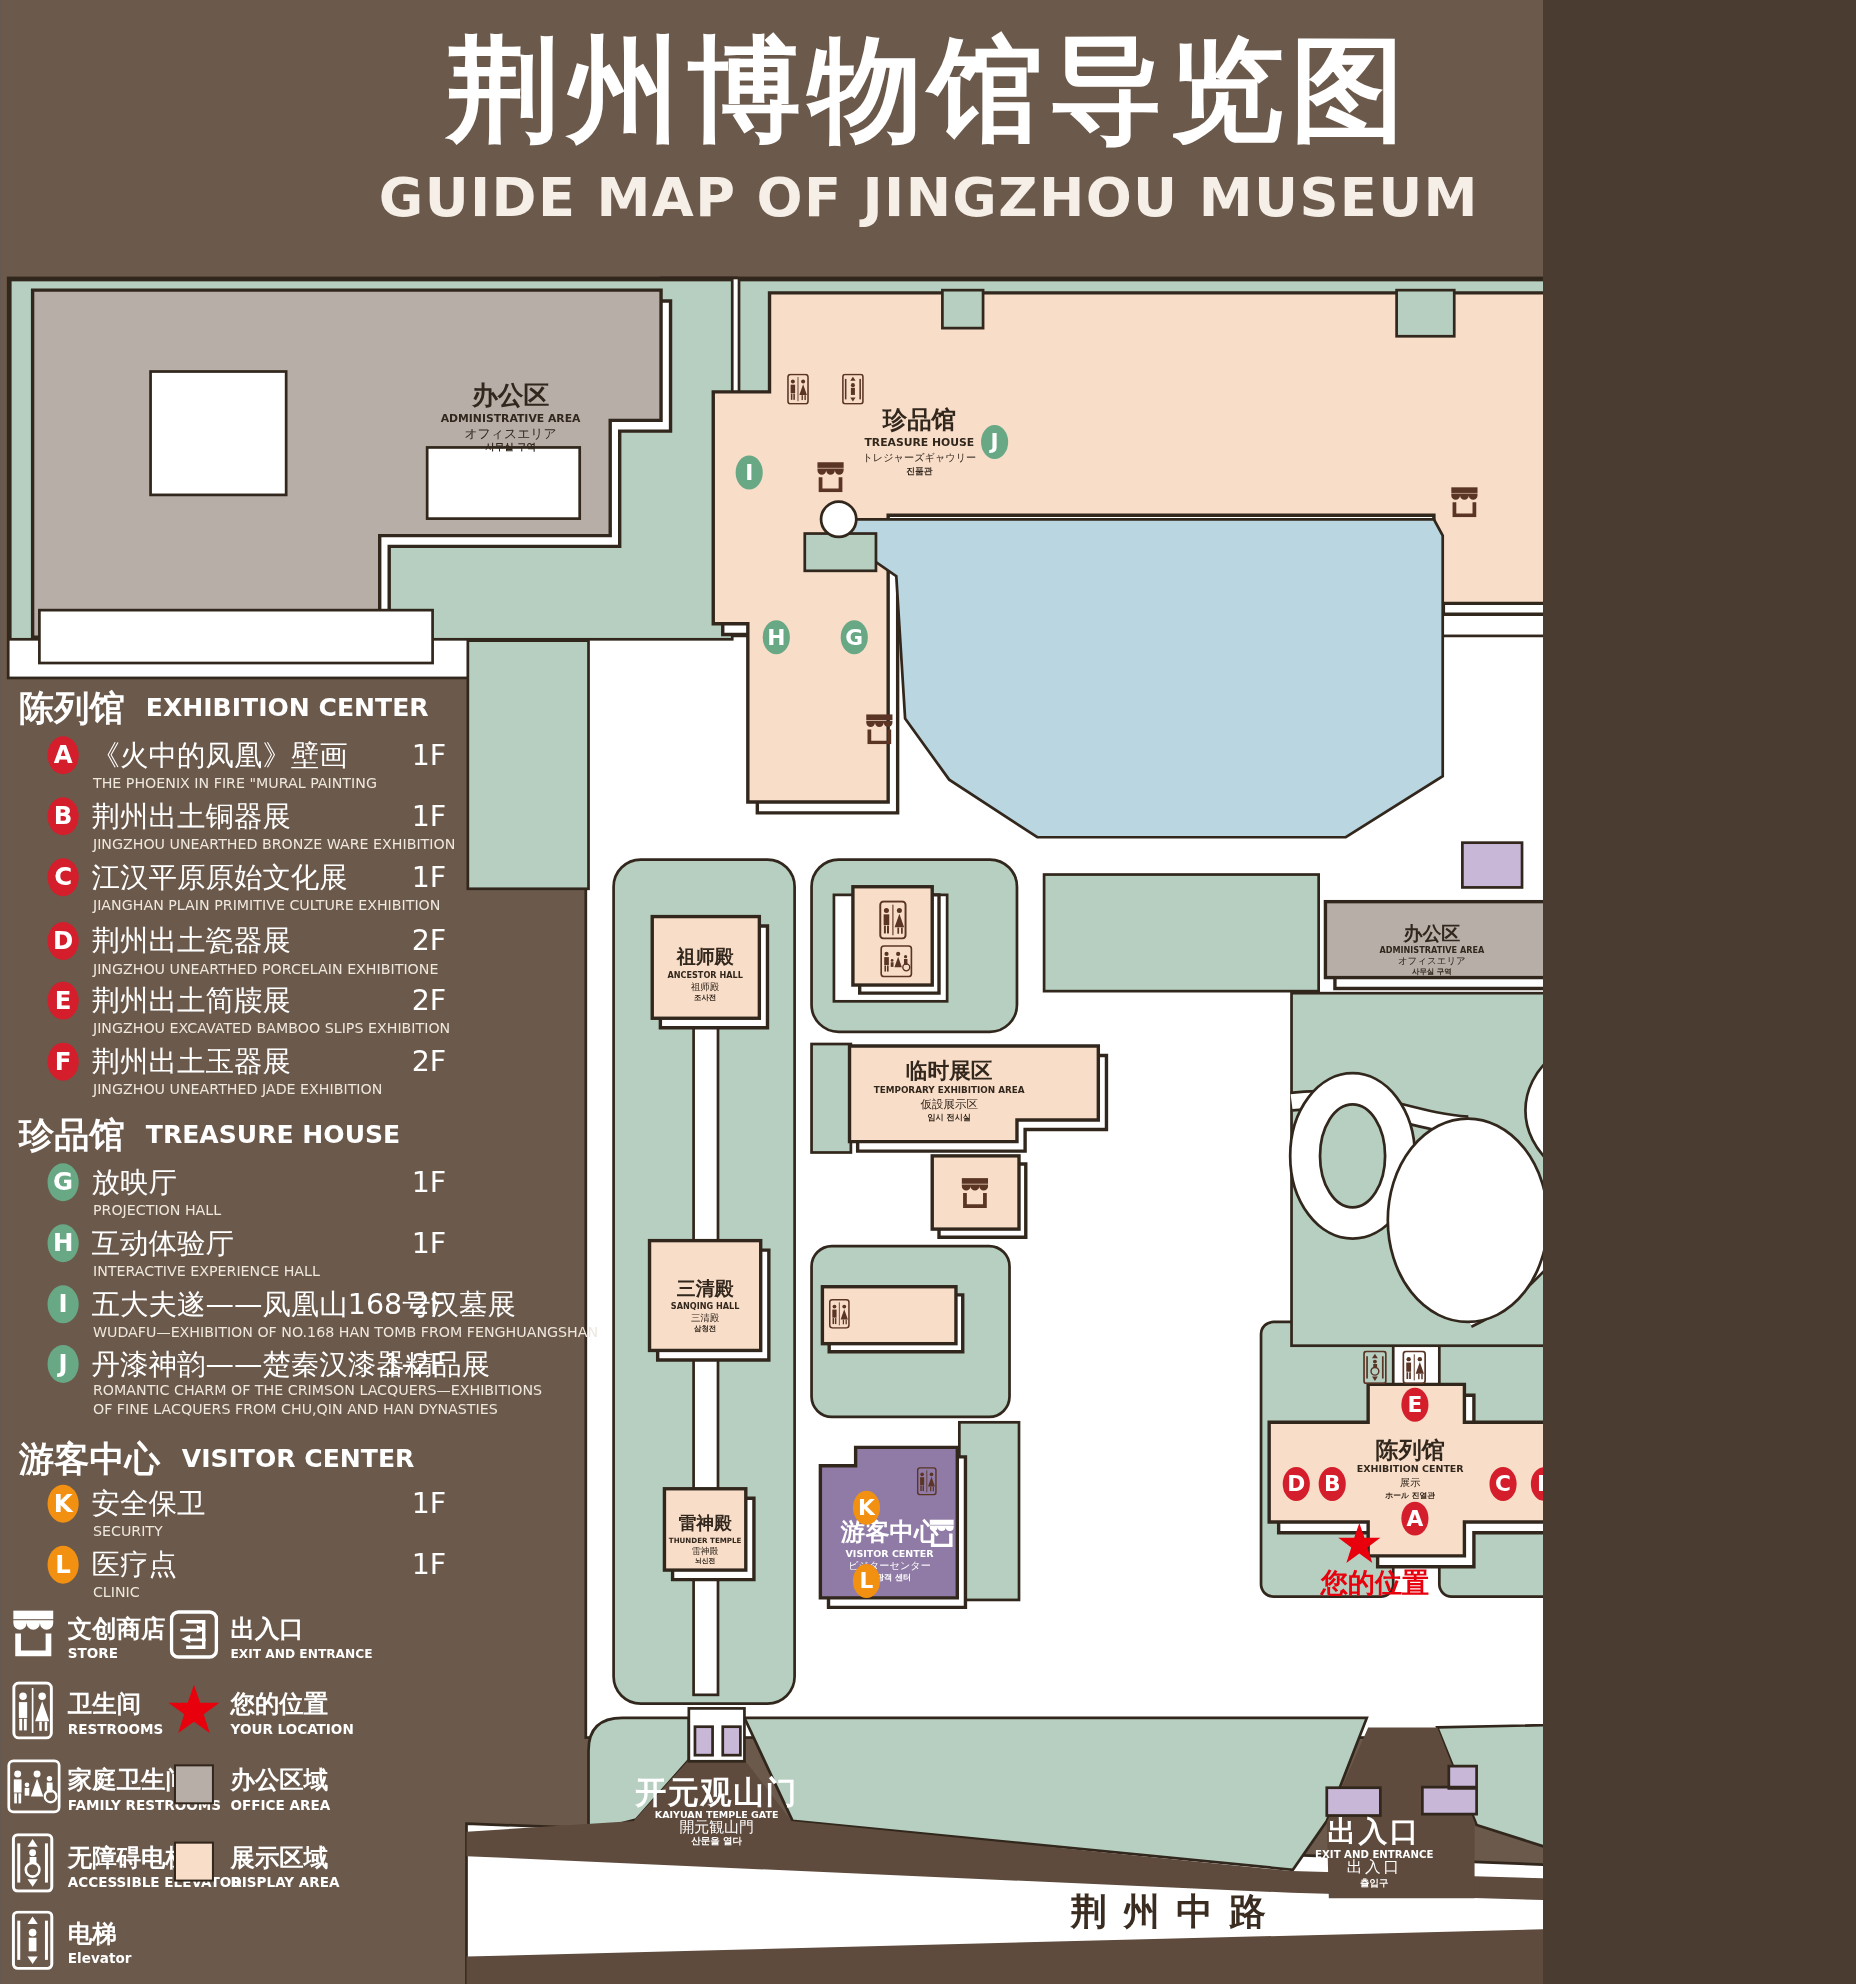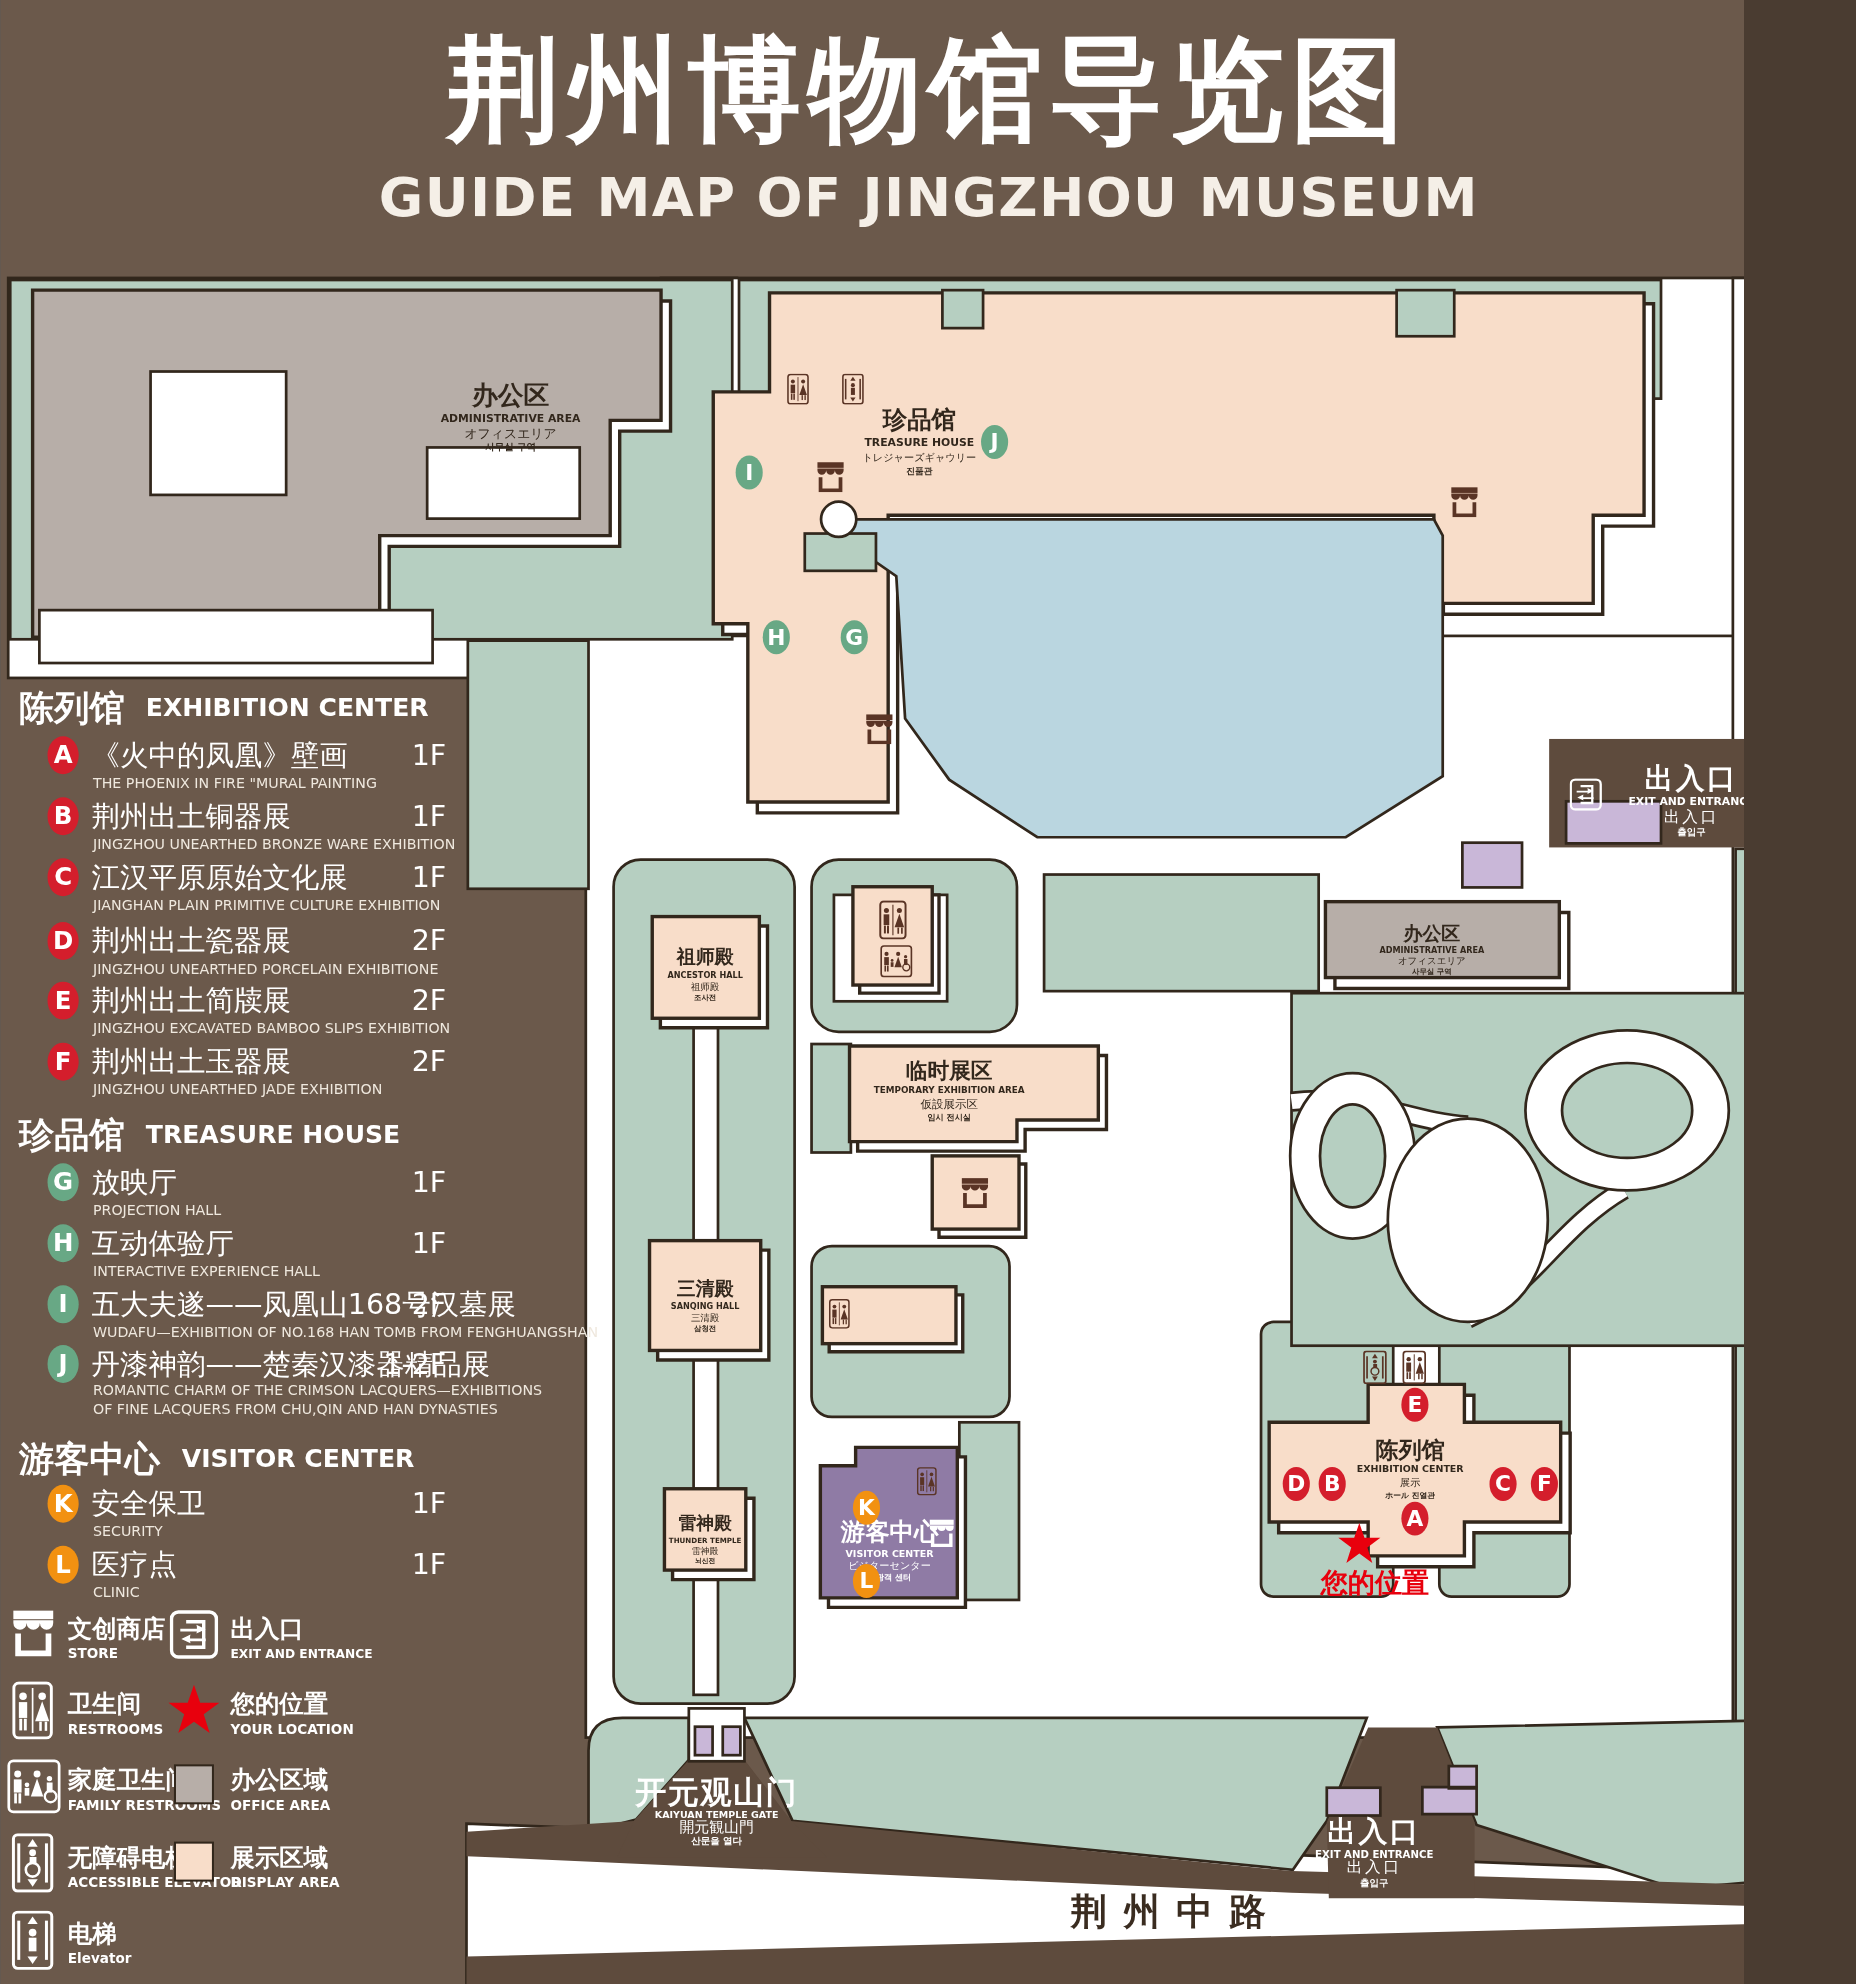--- a/index.html
+++ b/index.html
@@ -1,16 +1,16 @@
 <!DOCTYPE html>
 <html style="font-size:11px"><head>
 <meta charset="utf-8">
 <style>
   html,body{margin:0;padding:0;background:#4a3c31;}
-  .stage{position:relative;width:1744px;height:1985px;background:#0369a1;overflow:hidden;
+  .stage{position:relative;width:1543px;height:1985px;background:#0369a1;overflow:hidden;
          font-family:"DejaVu Sans","Liberation Sans",sans-serif;}
   svg{position:absolute;left:0;top:0;display:block;}
   svg text{font-family:"DejaVu Sans","Liberation Sans",sans-serif;}
   .white{fill:#ffffff;stroke:#32271C;stroke-width:4;}
   .lawn{fill:#B6CFC1;stroke:#32271C;stroke-width:4;}
   .pond{fill:#BAD6E0;stroke:#32271C;stroke-width:4;}
   .pink{fill:#F8DDC9;stroke:#32271C;stroke-width:5;}
   .gray{fill:#B7AEA8;stroke:#32271C;stroke-width:5;}
   .purpleB{fill:#8F7BA5;stroke:#32271C;stroke-width:5;}
   .lpurple{fill:#C9B7D8;stroke:#32271C;stroke-width:4;}

